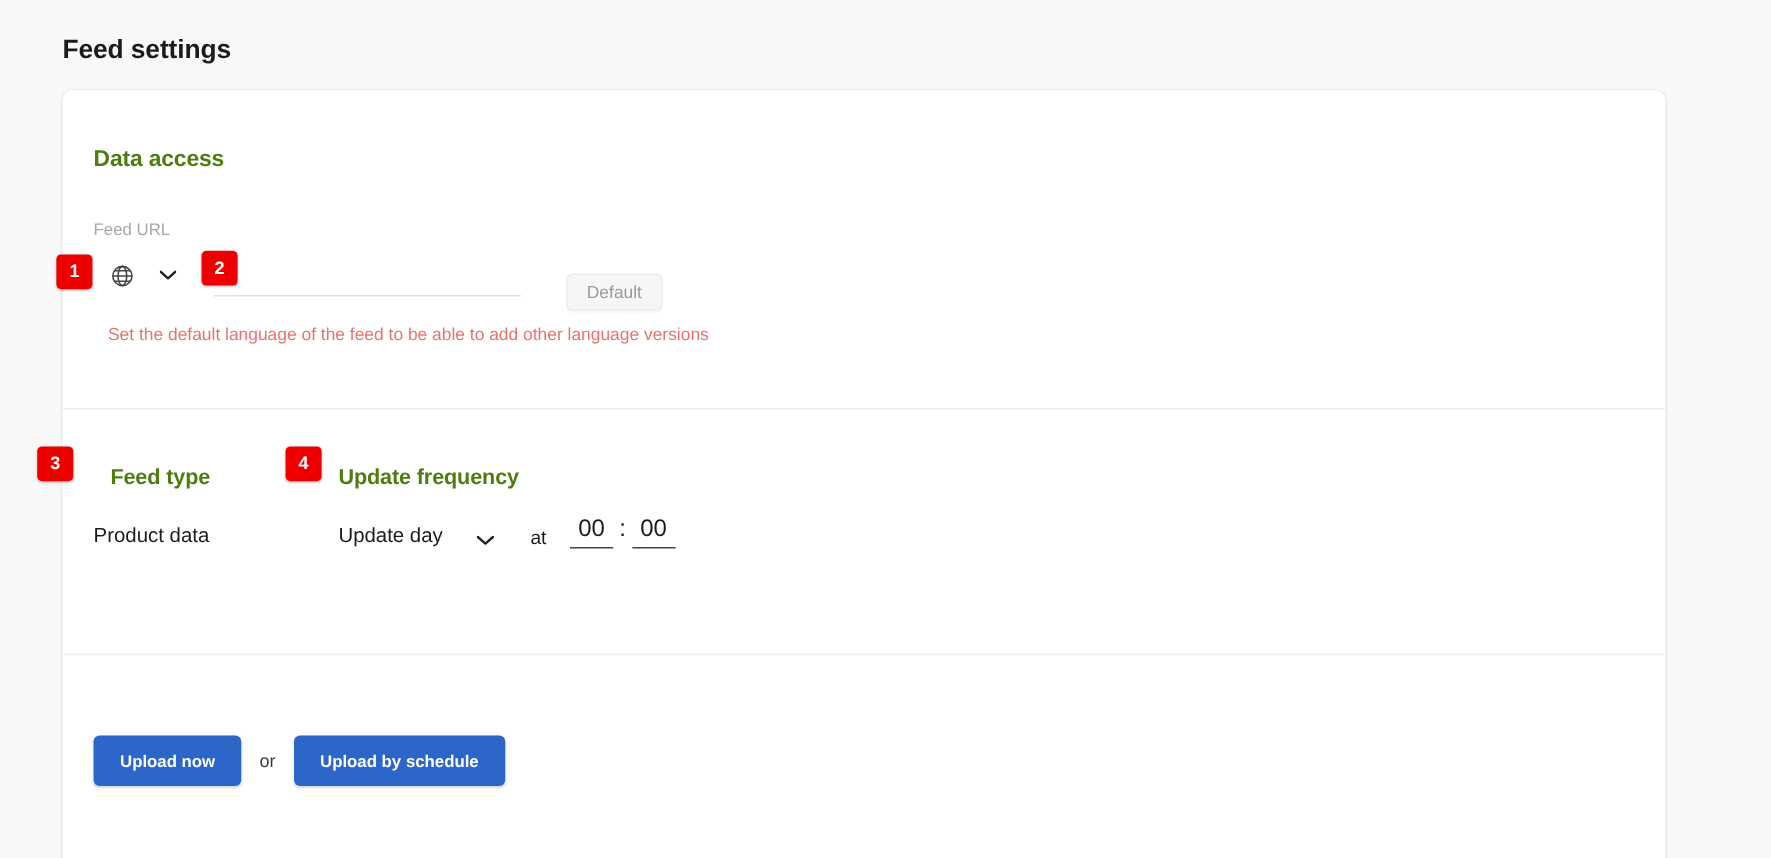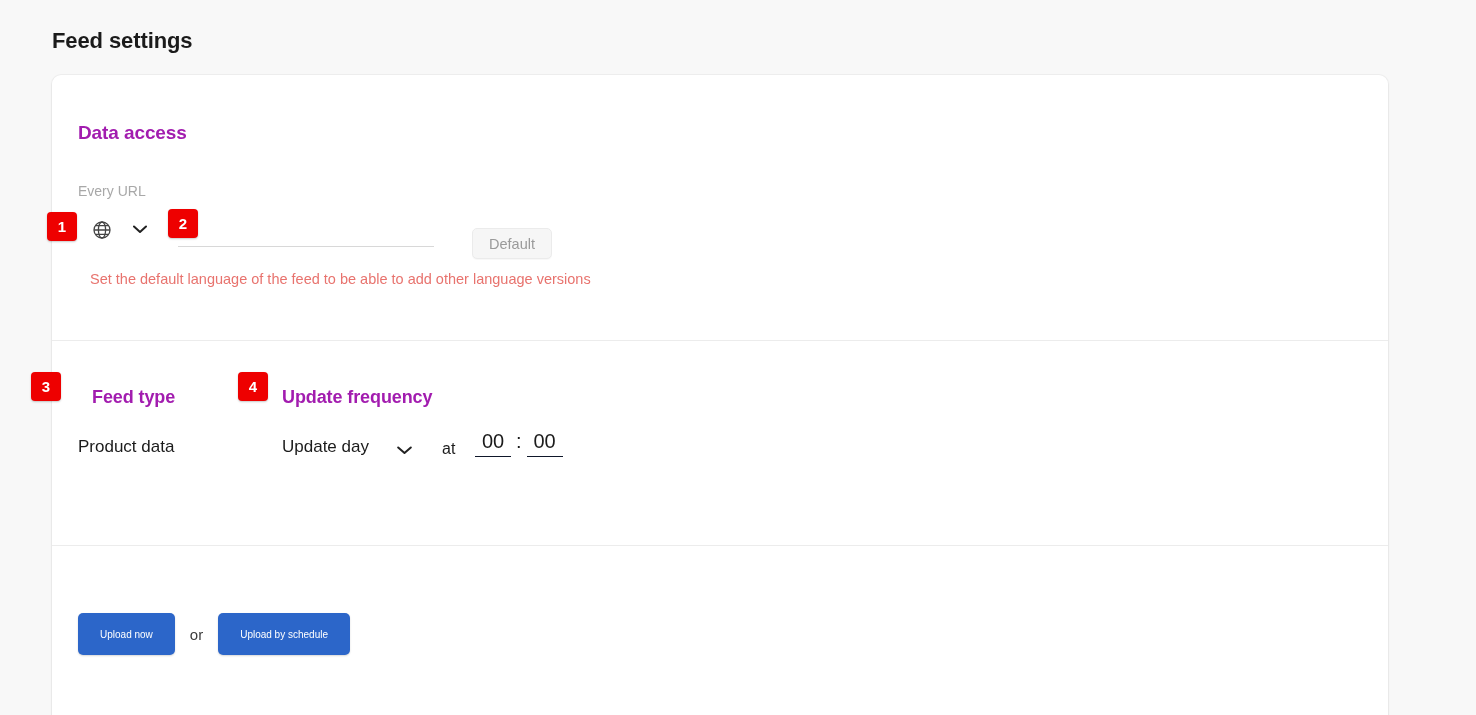--- a/index.html
+++ b/index.html
@@ -48,21 +48,21 @@
     background: #ececec;
   }
   .divider-1 { top: 265px; }
   .divider-2 { top: 470px; }
 
   
   .section-heading {
     position: absolute;
     font-size: 19px;
     font-weight: bold;
-    color: #a21caf;
+    color: #4d7c0f;
     letter-spacing: -0.1px;
   }
   .heading-data-access {
     left: 26px;
     top: 47px;
   }
 
   .field-label {
     position: absolute;
     left: 26px;
@@ -221,22 +221,22 @@
     top: 538px;
     display: flex;
     align-items: center;
   }
   .btn-primary {
     background: #2c66c9;
     color: #ffffff;
     border: none;
     border-radius: 5px;
     font-family: "Liberation Sans", sans-serif;
-    font-size: 10px;
-    font-weight: normal;
+    font-size: 14px;
+    font-weight: bold;
     height: 42px;
     padding: 0 22px;
     cursor: pointer;
     box-shadow: 0 1px 2px rgba(0,0,0,0.16);
   }
   .or-label {
     margin: 0 15px;
     font-size: 15px;
     color: #3c3c3c;
   }
@@ -264,21 +264,21 @@
 </style>
 </head>
 <body>
 
 <div class="page-title">Feed settings</div>
 
 <div class="card">
 
   <div class="section-heading heading-data-access">Data access</div>
 
-  <div class="field-label">Every URL</div>
+  <div class="field-label">Feed URL</div>
 
   <div class="url-row">
     <span class="globe-icon">
       <svg viewBox="0 0 20 20" width="20" height="20" fill="none" stroke="currentColor" stroke-width="1.3">
         <circle cx="10" cy="10" r="8"></circle>
         <ellipse cx="10" cy="10" rx="3.6" ry="8"></ellipse>
         <line x1="2" y1="10" x2="18" y2="10"></line>
         <line x1="3.3" y1="5.6" x2="16.7" y2="5.6"></line>
         <line x1="3.3" y1="14.4" x2="16.7" y2="14.4"></line>
       </svg>

